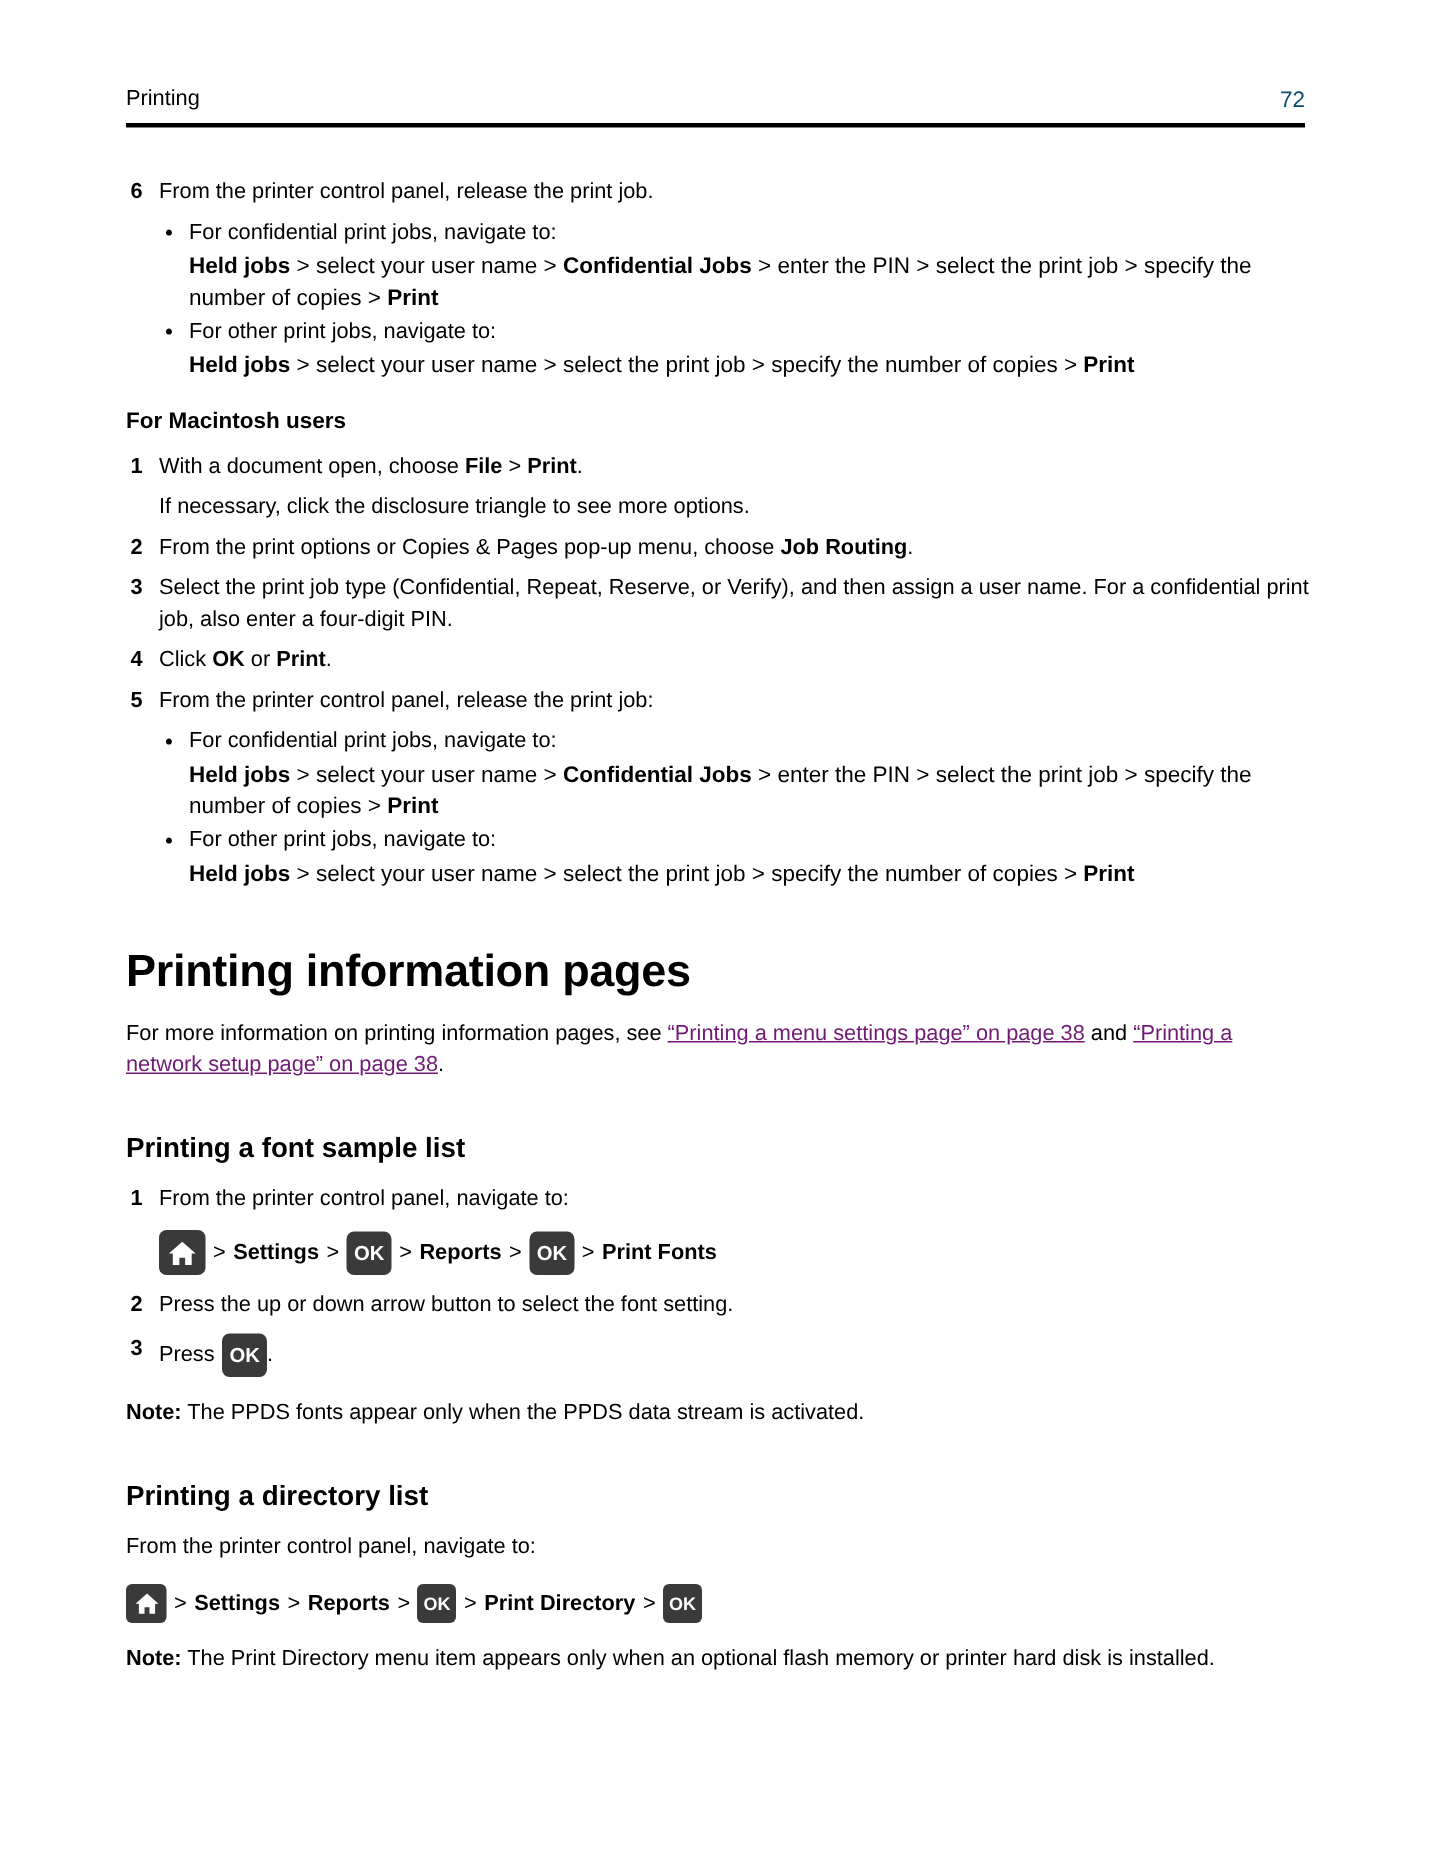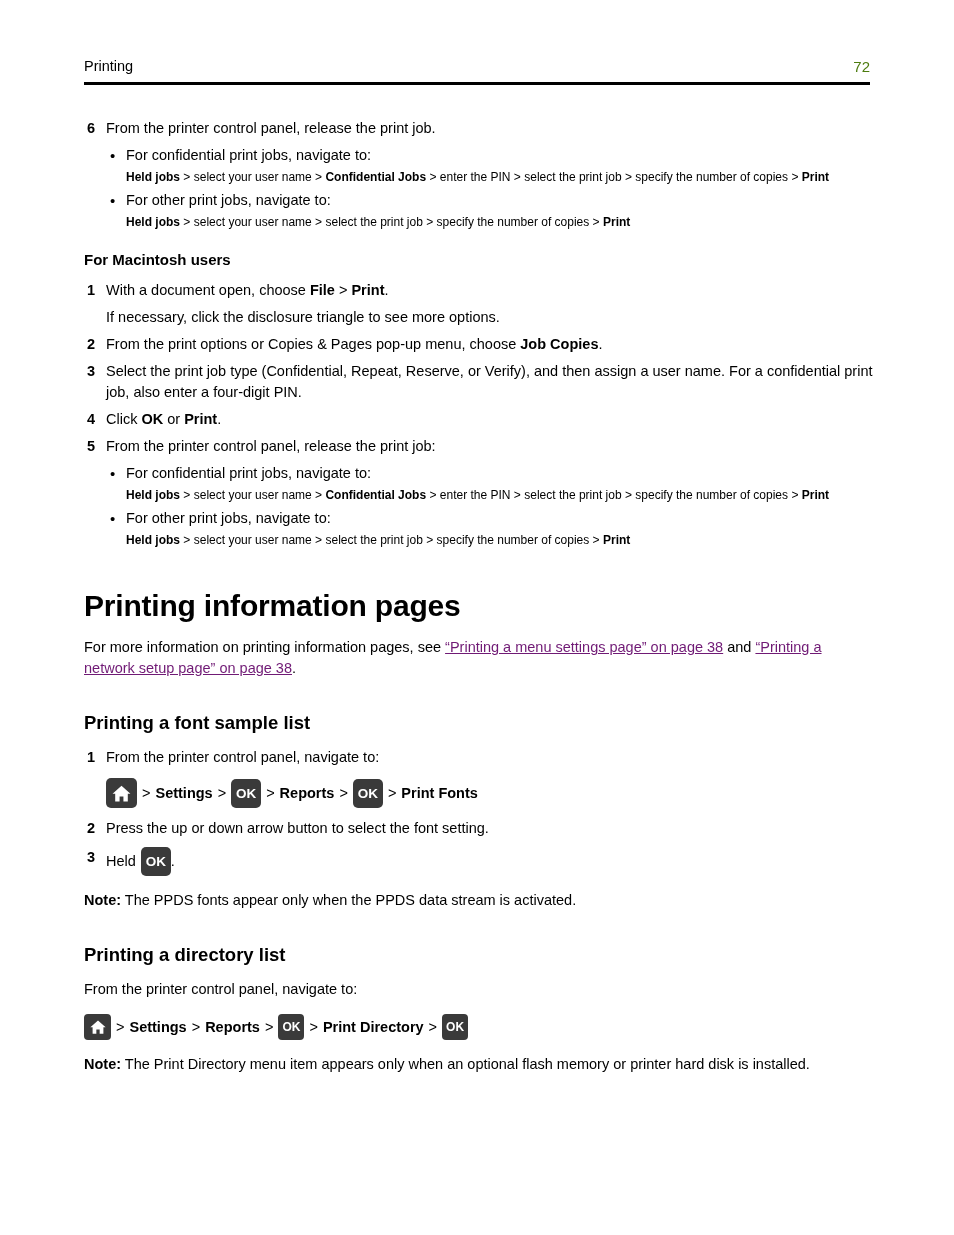--- a/index.html
+++ b/index.html
@@ -34,21 +34,21 @@
     justify-content: space-between;
   }
   .header-title {
     font-size: 14.5px;
     line-height: 17px;
     color: #000;
   }
   .header-page {
     font-size: 15px;
     line-height: 17px;
-    color: #4d7c0f;
+    color: #0c4a6e;
   }
   .header-rule {
     position: absolute;
     left: 84px;
     top: 82px;
     width: 786px;
     height: 3px;
     background: #000000;
   }
 
@@ -103,21 +103,21 @@
     font-size: 15px;
     line-height: 21px;
     color: #000;
   }
   .bullet-body {
     flex: 1 1 auto;
     font-size: 14.5px;
     line-height: 21px;
   }
   .path {
-    font-size: 12px;
+    font-size: 15px;
     line-height: 21px;
     margin-top: 1px;
   }
   .path b { font-weight: bold; }
 
   .subhead {
     font-size: 15px;
     font-weight: bold;
     line-height: 21px;
     margin: 16px 0 10px 0;
@@ -250,21 +250,21 @@
     <div class="step">
       <div class="step-num">1</div>
       <div class="step-body">
         <div><span>With a document open, choose </span><b>File</b><span> &gt; </span><b>Print</b><span>.</span></div>
         <div class="step-sub">If necessary, click the disclosure triangle to see more options.</div>
       </div>
     </div>
 
     <div class="step">
       <div class="step-num">2</div>
-      <div class="step-body"><span>From the print options or Copies &amp; Pages pop-up menu, choose </span><b>Job Copies</b><span>.</span></div>
+      <div class="step-body"><span>From the print options or Copies &amp; Pages pop-up menu, choose </span><b>Job Routing</b><span>.</span></div>
     </div>
 
     <div class="step">
       <div class="step-num">3</div>
       <div class="step-body"><span>Select the print job type (Confidential, Repeat, Reserve, or Verify), and then assign a user name. For a confidential print job, also enter a four-digit PIN.</span></div>
     </div>
 
     <div class="step">
       <div class="step-num">4</div>
       <div class="step-body"><span>Click </span><b>OK</b><span> or </span><b>Print</b><span>.</span></div>
@@ -322,21 +322,21 @@
 
     <div class="step" style="margin-top:10px;">
       <div class="step-num">2</div>
       <div class="step-body">Press the up or down arrow button to select the font setting.</div>
     </div>
 
     <div class="step" style="margin-top:8px;">
       <div class="step-num">3</div>
       <div class="step-body">
         <div class="inline-key-line">
-          <span>Held</span>
+          <span>Press</span>
           <span class="gap"></span>
           <span class="key key-ok big">OK</span>
           <span>.</span>
         </div>
       </div>
     </div>
 
     <div class="note"><b>Note:</b><span> The PPDS fonts appear only when the PPDS data stream is activated.</span></div>
 
     <h2 class="doc-h2">Printing a directory list</h2>

